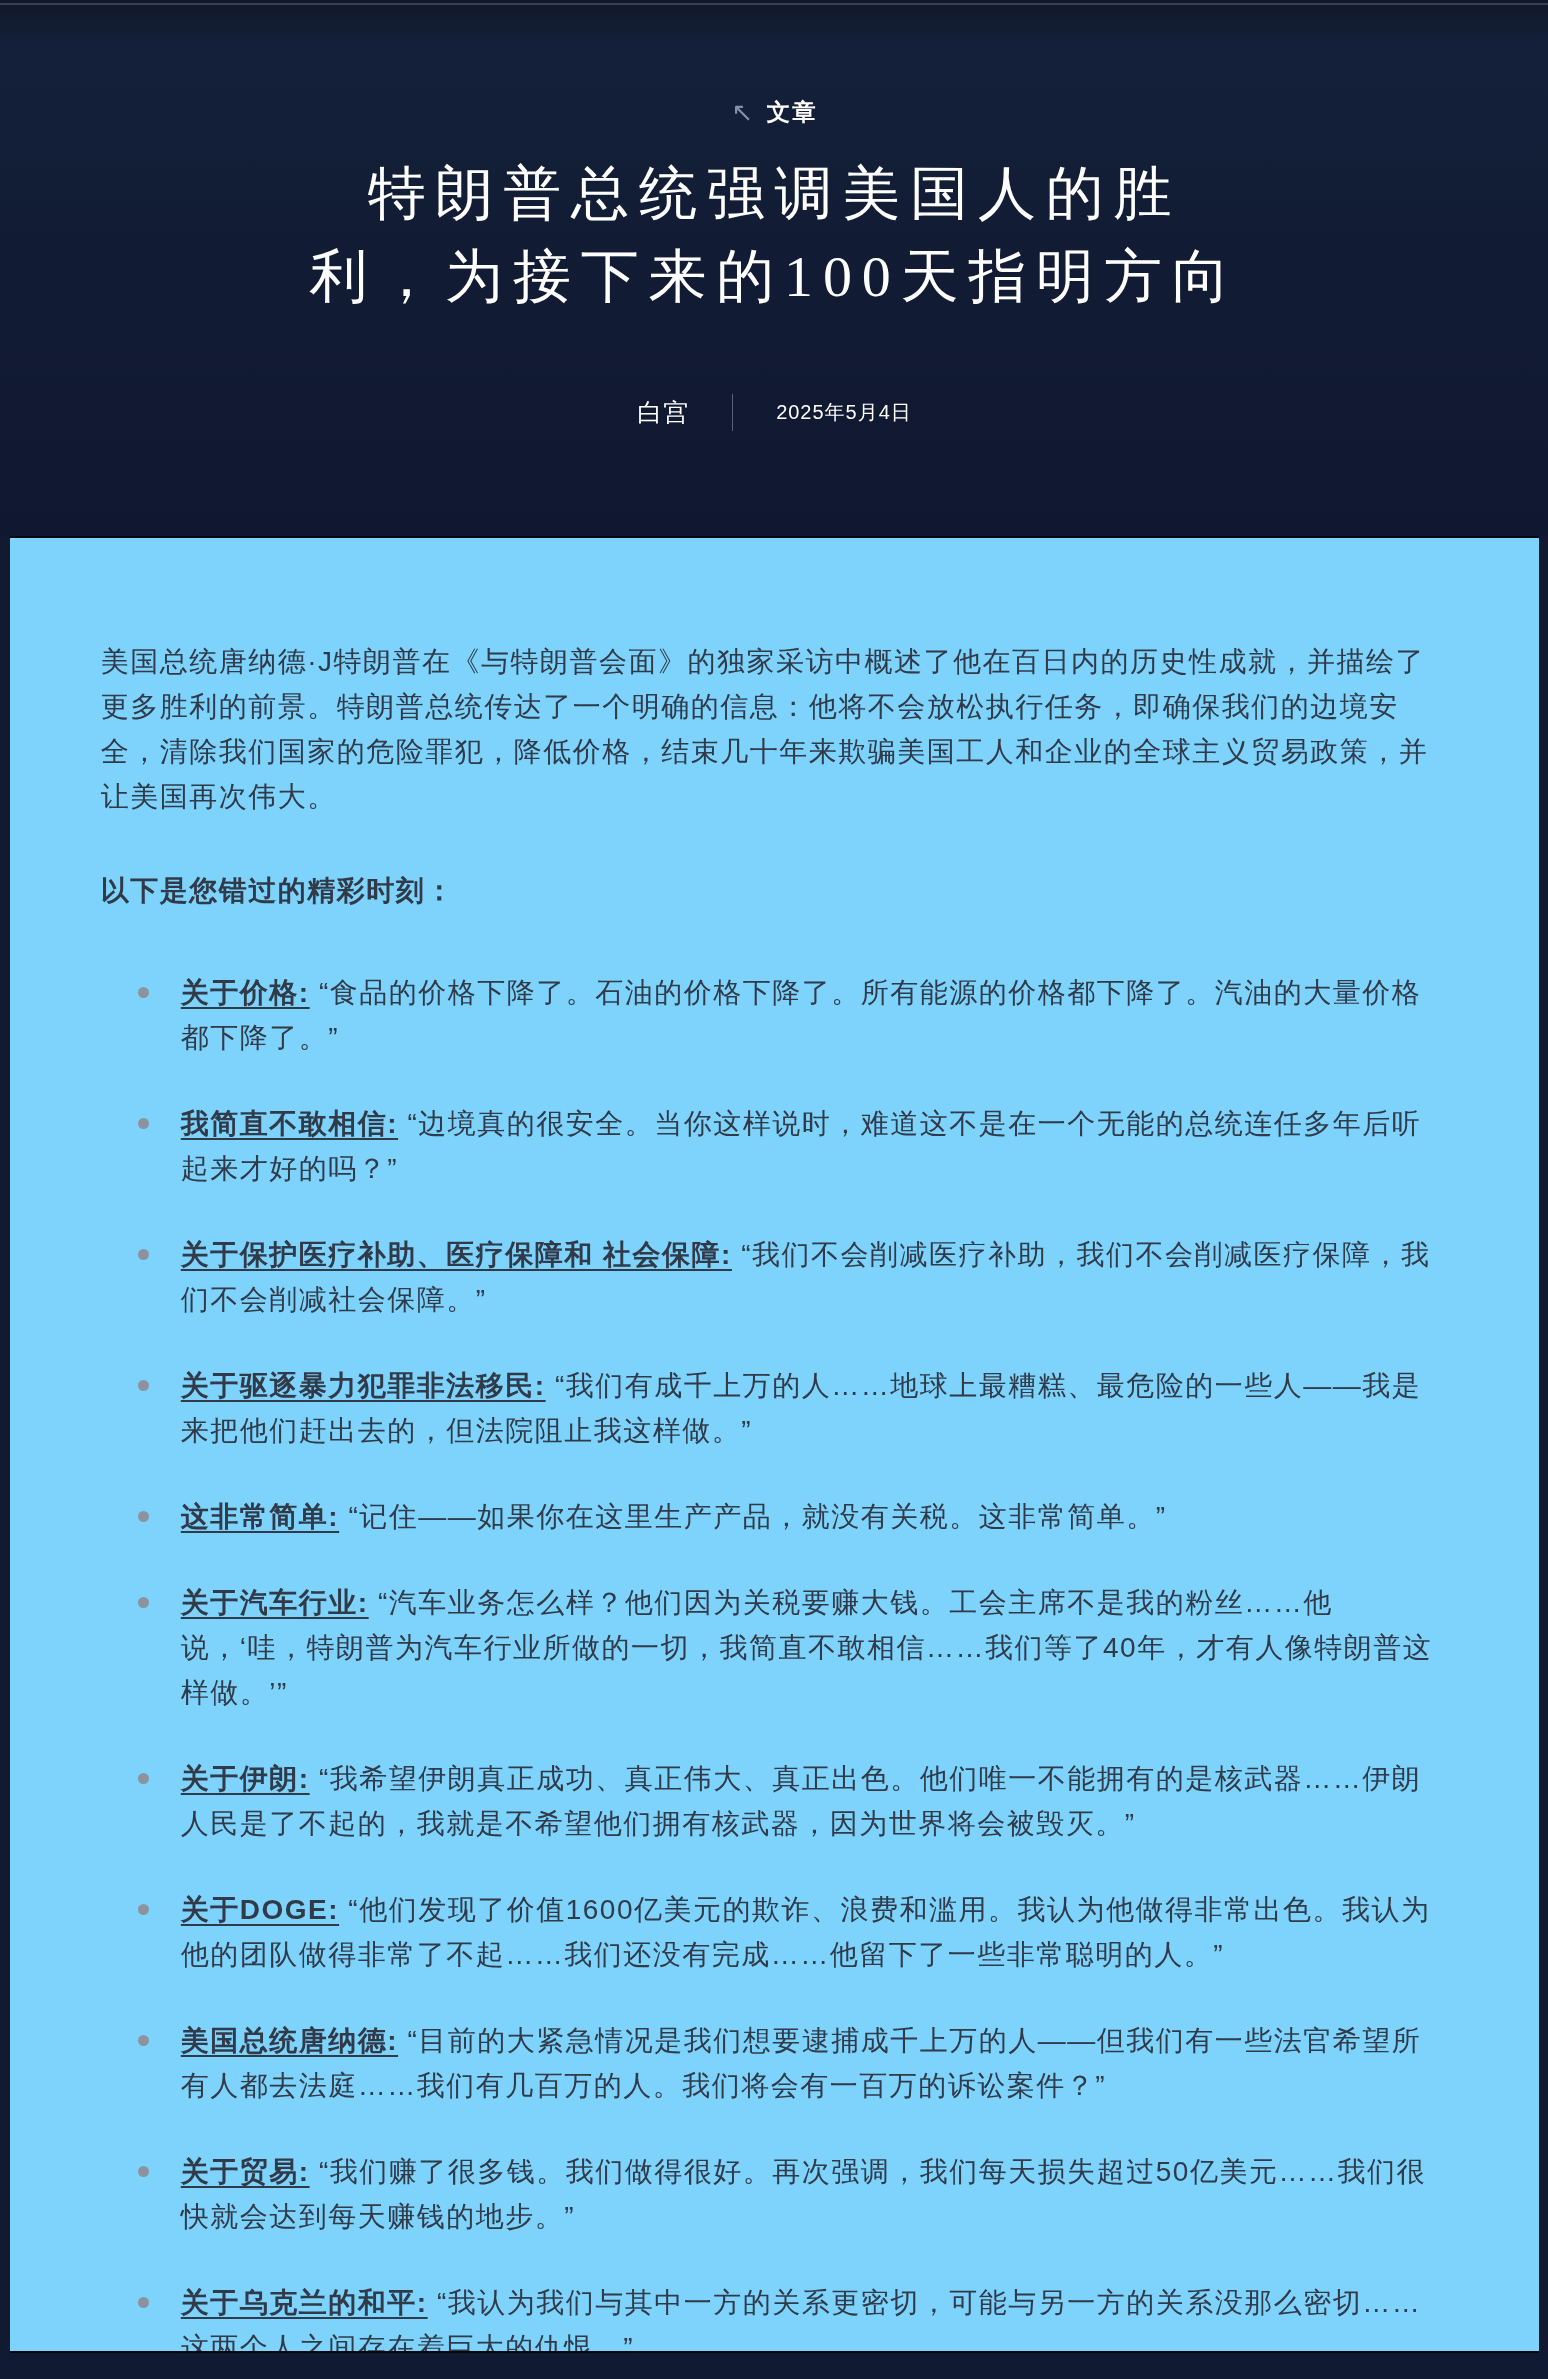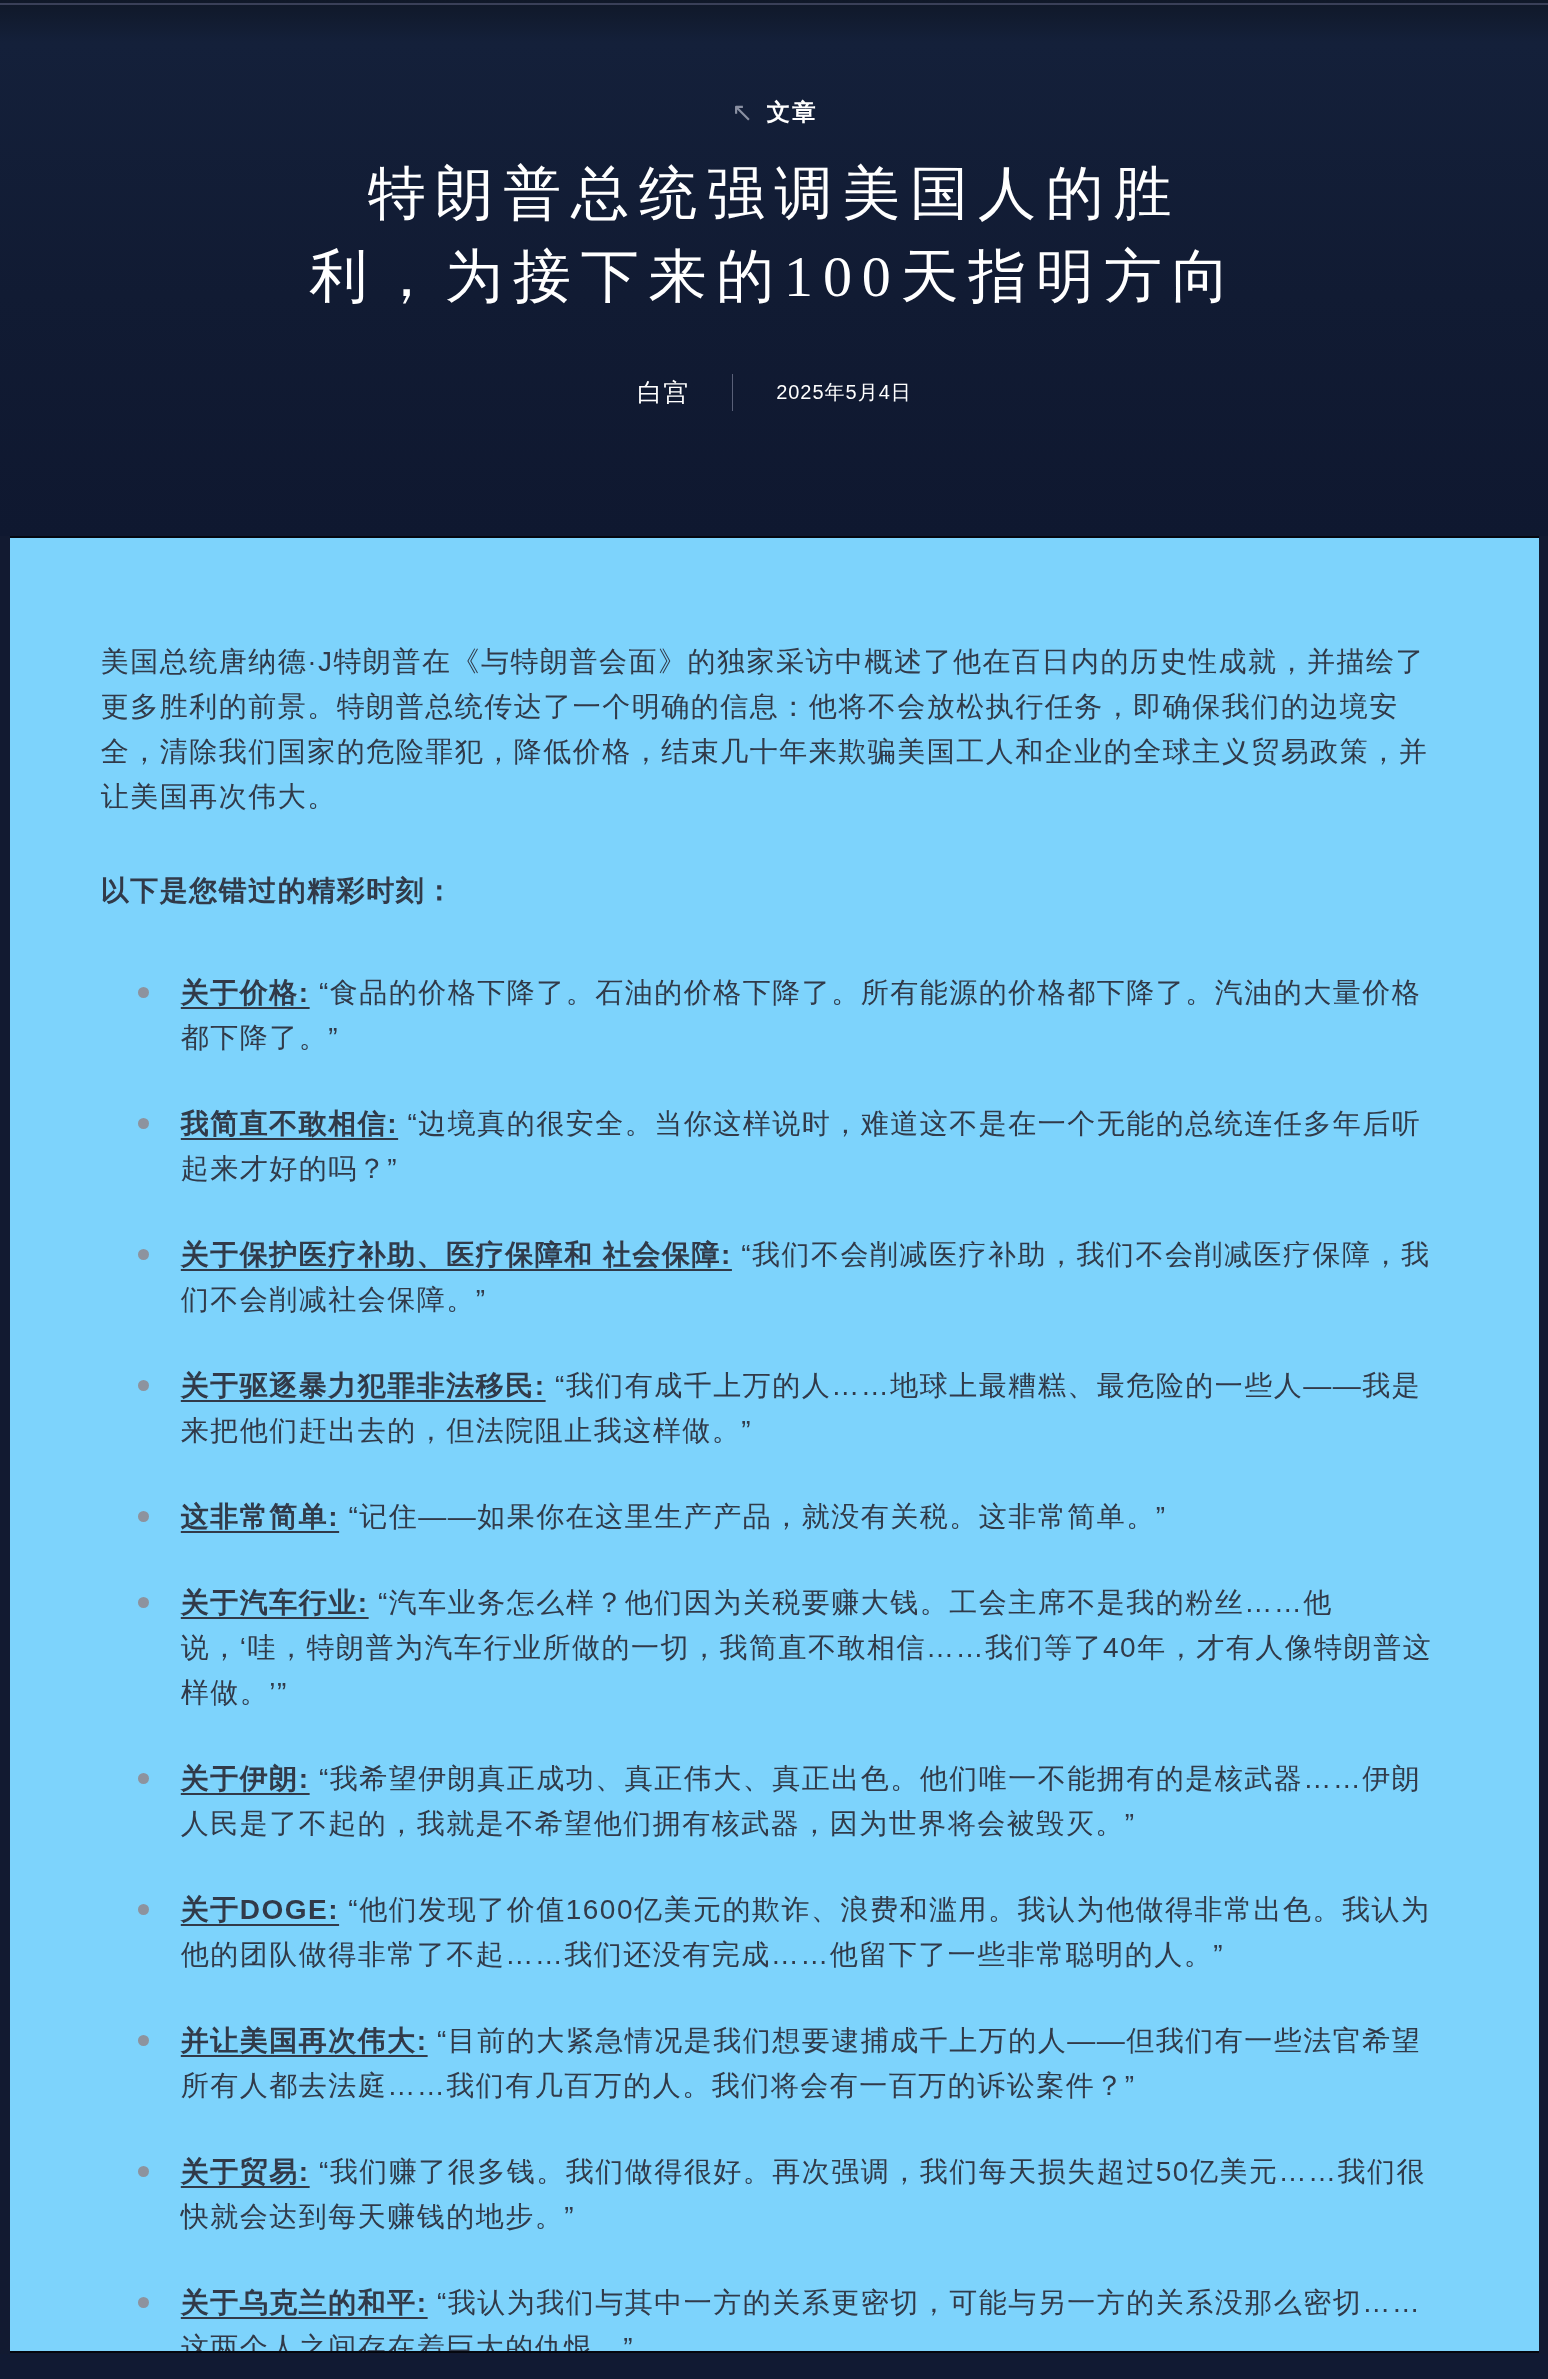--- a/index.html
+++ b/index.html
@@ -40,21 +40,21 @@
     max-width: 1395px;
     color: #ffffff;
     font-family: "Liberation Serif", "DejaVu Serif", serif;
     font-weight: 400;
     font-size: 58px;
     line-height: 1.43;
     letter-spacing: 9.8px;
   }
   h1.title span { display: block; }
   .meta {
-    margin-top: 55px;
+    margin-top: 75px;
     display: inline-flex; align-items: center; gap: 43px;
     color: #ffffff;
   }
   .meta .source { font-size: 25px; letter-spacing: 1px; }
   .meta .vdiv { width: 1px; height: 37px; background: #596078; }
   .meta .date { font-size: 20px; letter-spacing: 1px; }
   
   .card {
     margin: 0 9.8px;
     height: 1817px;
@@ -124,21 +124,21 @@
     <p class="hl-heading">以下是您错过的精彩时刻：</p>
     <ul class="highlights">
       <li><span class="bullet-dot"></span><span class="hl-label">关于价格:</span> <span>“食品的价格下降了。石油的价格下降了。所有能源的价格都下降了。汽油的大量价格都下降了。”</span></li>
       <li><span class="bullet-dot"></span><span class="hl-label">我简直不敢相信:</span> <span>“边境真的很安全。当你这样说时，难道这不是在一个无能的总统连任多年后听起来才好的吗？”</span></li>
       <li><span class="bullet-dot"></span><span class="hl-label">关于保护医疗补助、医疗保障和 社会保障:</span> <span>“我们不会削减医疗补助，我们不会削减医疗保障，我们不会削减社会保障。”</span></li>
       <li><span class="bullet-dot"></span><span class="hl-label">关于驱逐暴力犯罪非法移民:</span> <span>“我们有成千上万的人……地球上最糟糕、最危险的一些人——我是来把他们赶出去的，但法院阻止我这样做。”</span></li>
       <li><span class="bullet-dot"></span><span class="hl-label">这非常简单:</span> <span>“记住——如果你在这里生产产品，就没有关税。这非常简单。”</span></li>
       <li><span class="bullet-dot"></span><span class="hl-label">关于汽车行业:</span> <span>“汽车业务怎么样？他们因为关税要赚大钱。工会主席不是我的粉丝……他说，‘哇，特朗普为汽车行业所做的一切，我简直不敢相信……我们等了40年，才有人像特朗普这样做。’”</span></li>
       <li><span class="bullet-dot"></span><span class="hl-label">关于伊朗:</span> <span>“我希望伊朗真正成功、真正伟大、真正出色。他们唯一不能拥有的是核武器……伊朗人民是了不起的，我就是不希望他们拥有核武器，因为世界将会被毁灭。”</span></li>
       <li><span class="bullet-dot"></span><span class="hl-label">关于DOGE:</span> <span>“他们发现了价值1600亿美元的欺诈、浪费和滥用。我认为他做得非常出色。我认为他的团队做得非常了不起……我们还没有完成……他留下了一些非常聪明的人。”</span></li>
-      <li><span class="bullet-dot"></span><span class="hl-label">并让美国再次伟大:</span> <span>“目前的大紧急情况是我们想要逮捕成千上万的人——但我们有一些法官希望所有人都去法庭……我们有几百万的人。我们将会有一百万的诉讼案件？”</span></li>
+      <li><span class="bullet-dot"></span><span class="hl-label">美国总统唐纳德:</span> <span>“目前的大紧急情况是我们想要逮捕成千上万的人——但我们有一些法官希望所有人都去法庭……我们有几百万的人。我们将会有一百万的诉讼案件？”</span></li>
       <li><span class="bullet-dot"></span><span class="hl-label">关于贸易:</span> <span>“我们赚了很多钱。我们做得很好。再次强调，我们每天损失超过50亿美元……我们很快就会达到每天赚钱的地步。”</span></li>
       <li><span class="bullet-dot"></span><span class="hl-label">关于乌克兰的和平:</span> <span>“我认为我们与其中一方的关系更密切，可能与另一方的关系没那么密切……这两个人之间存在着巨大的仇恨。”</span></li>
 
     </ul>
   </div>
 </main>
 
 <div class="footer-strip"></div>
 
 

